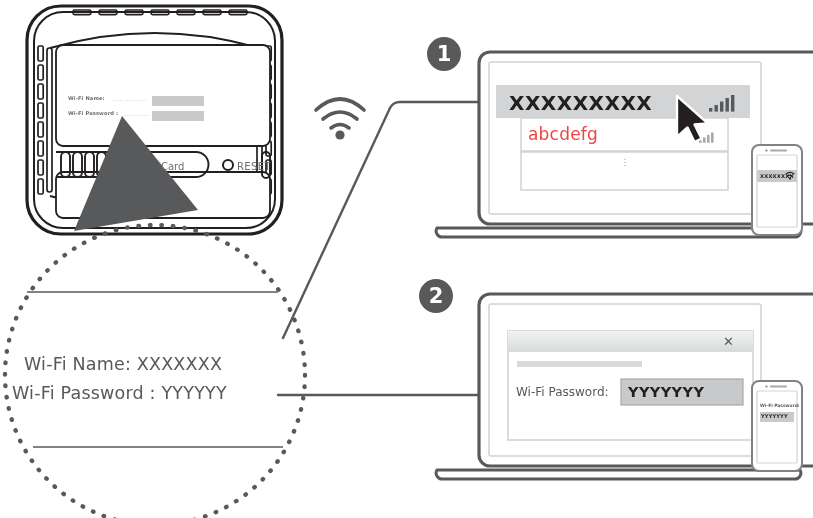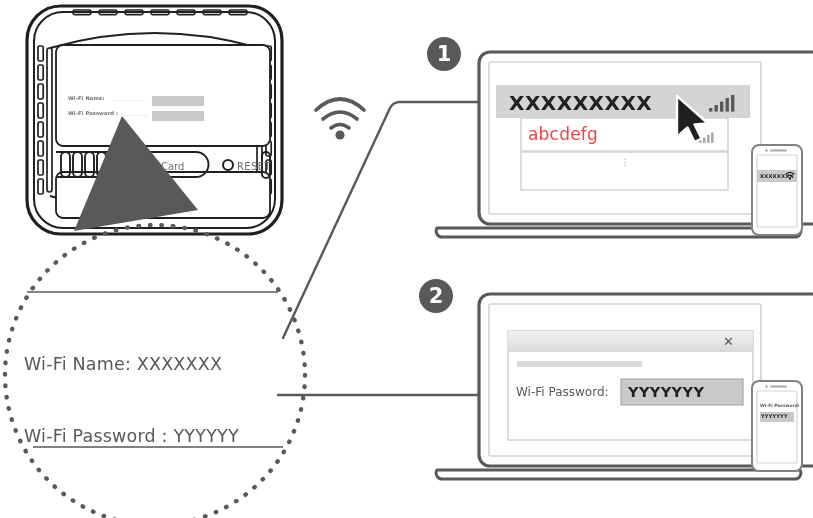--- a/index.html
+++ b/index.html
@@ -207,21 +207,21 @@
   <div class="abs nowrap router-label" style="left:68px;top:94.5px;">Wi-Fi Name:</div>
   <div class="abs nowrap router-dots" style="left:113px;top:95.5px;">...............</div>
 
   <div class="abs nowrap router-label" style="left:68px;top:109.5px;">Wi-Fi Password :</div>
   <div class="abs nowrap router-dots" style="left:124px;top:110.5px;">...........</div>
 
   <div class="abs nowrap router-card-txt" style="left:161px;top:161px;">Card</div>
   <div class="abs nowrap router-reset-txt" style="left:237px;top:161px;">RESET</div>
 
   <div class="abs nowrap mag-line" style="left:24px;top:354px;">Wi-Fi Name: XXXXXXX</div>
-  <div class="abs nowrap mag-line" style="left:24px;top:383px;margin-top:43px;">Wi-Fi Password : YYYYYY</div>
+  <div class="abs nowrap mag-line" style="left:12px;top:383px;">Wi-Fi Password : YYYYYY</div>
 
   <div class="abs badge" style="left:427px;top:37px;">
     <span>1</span>
   </div>
   <div class="abs badge" style="left:419px;top:279px;">
     <span>2</span>
   </div>
 
   <div class="abs nowrap ssid-sel" style="left:509px;top:91px;">XXXXXXXXX</div>
   <div class="abs nowrap ssid-other" style="left:528px;top:124px;">abcdefg</div>

